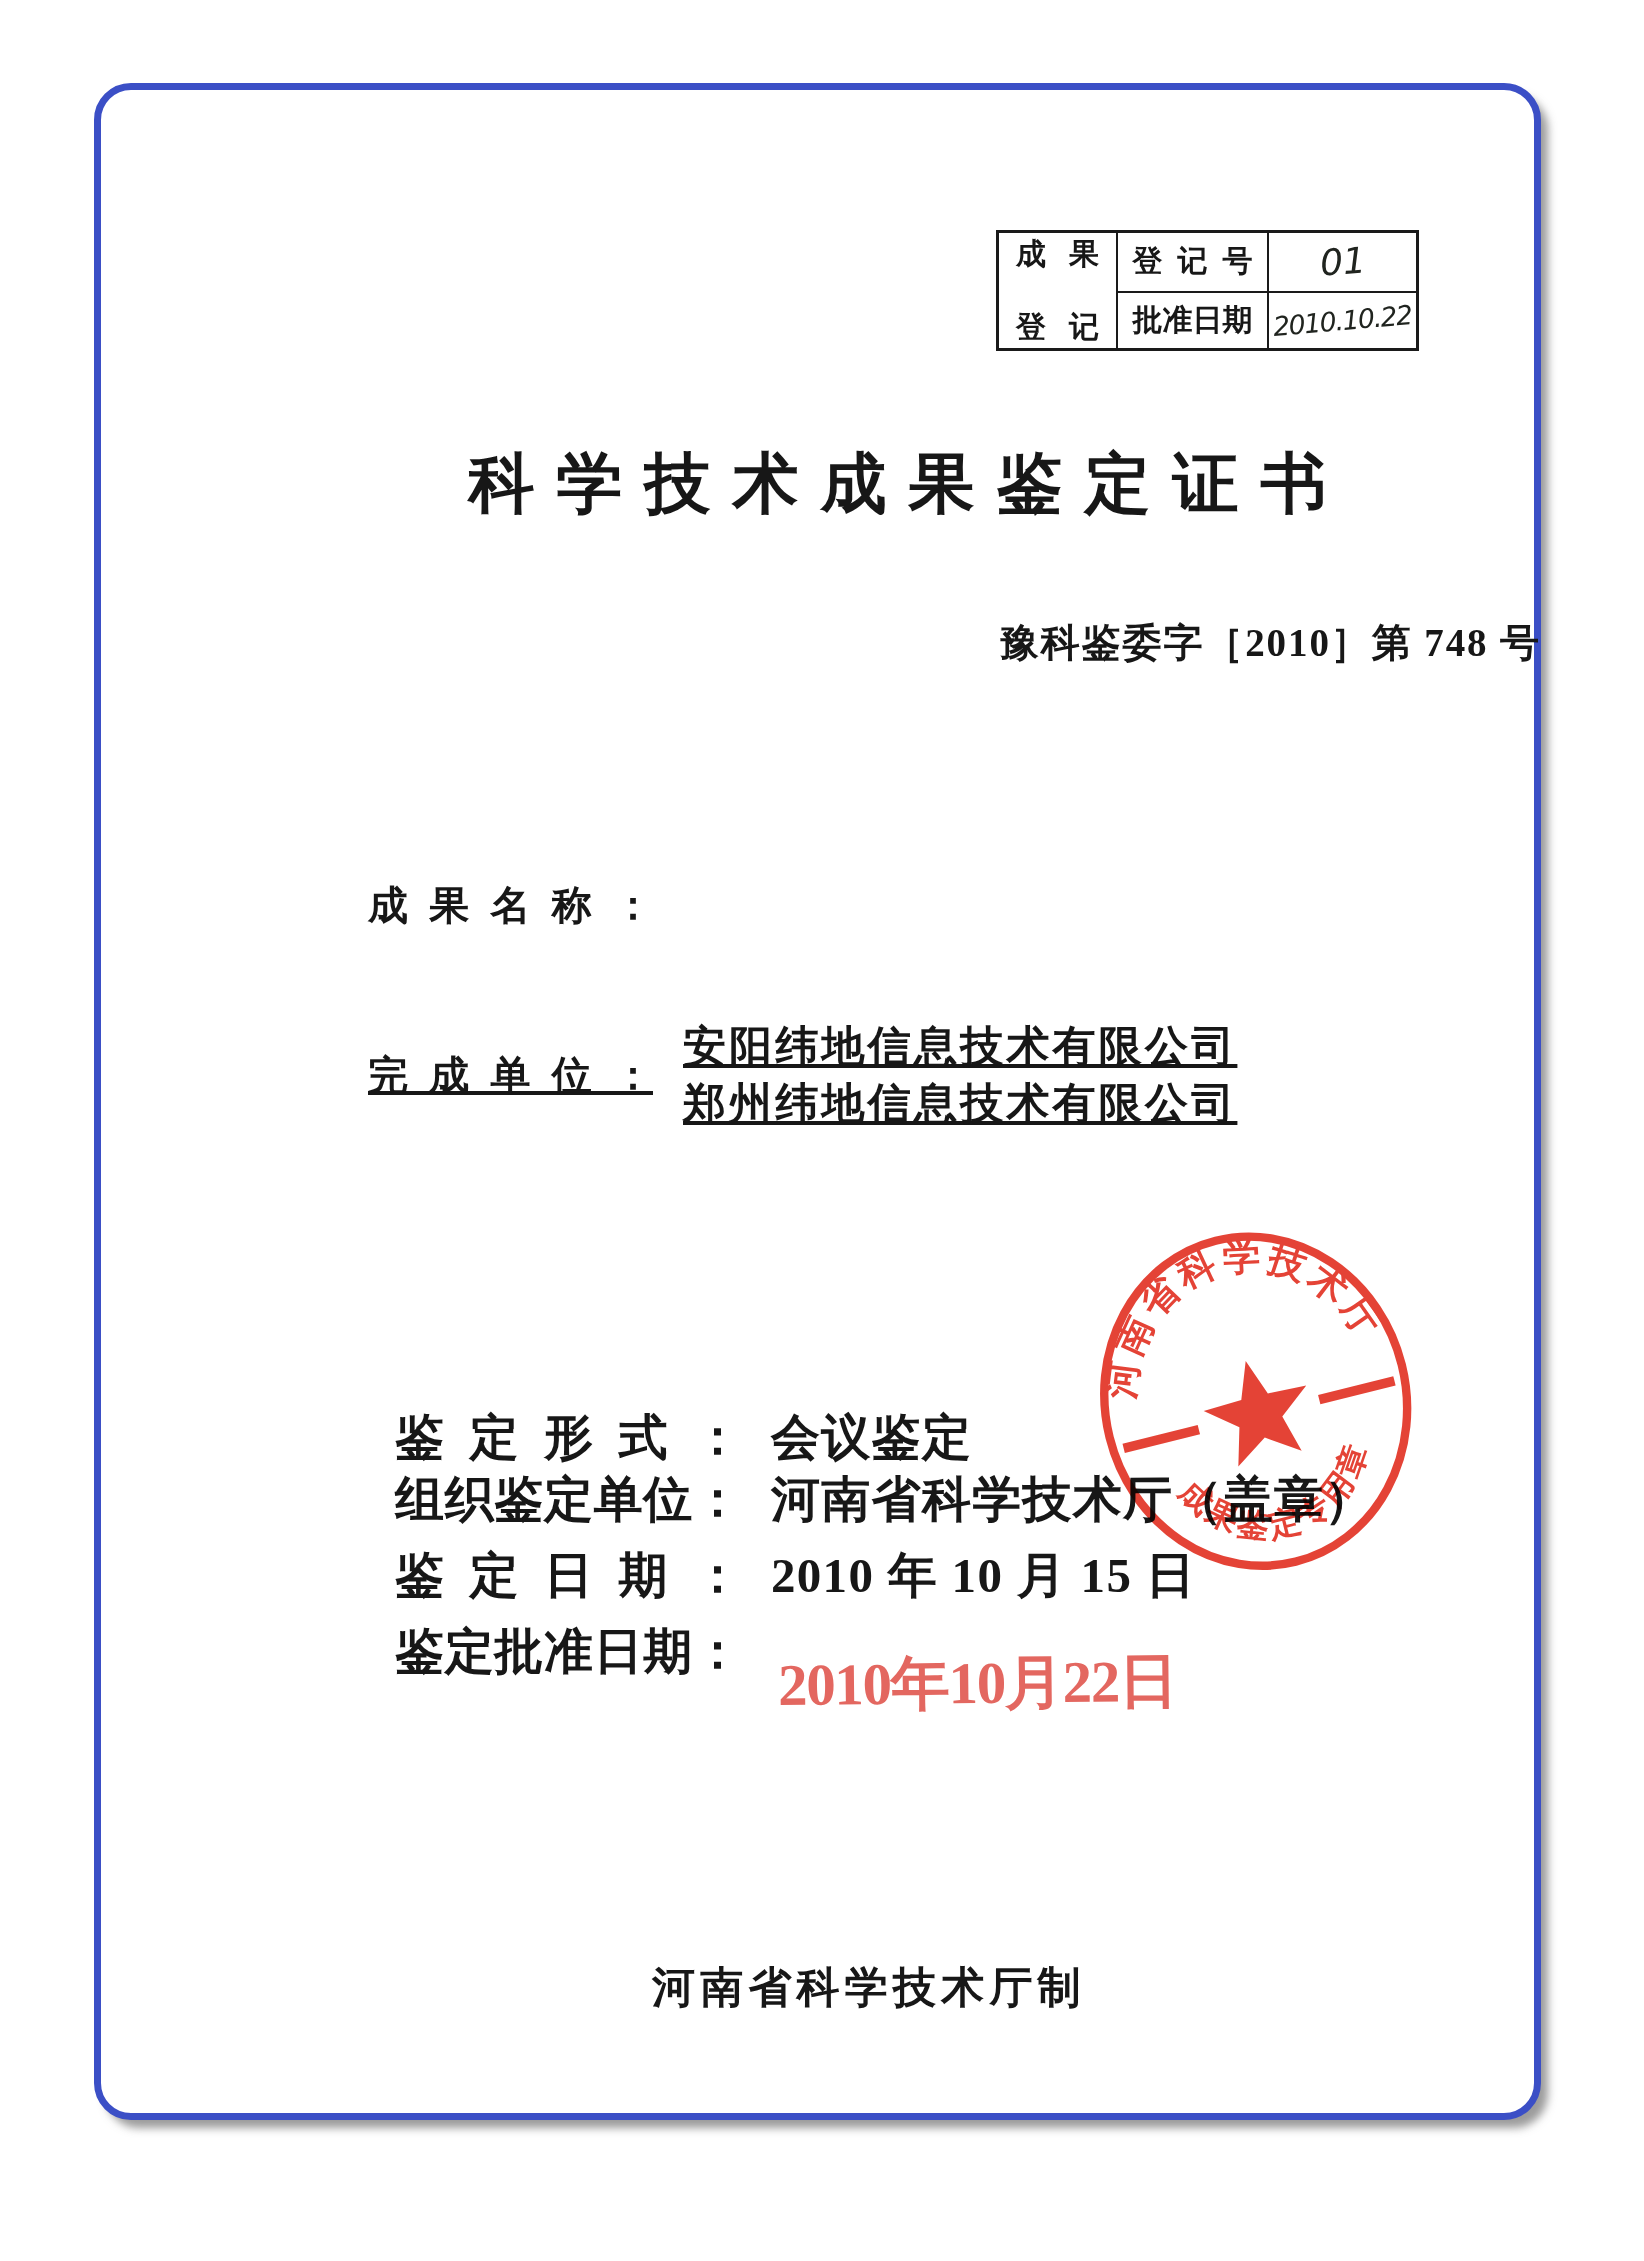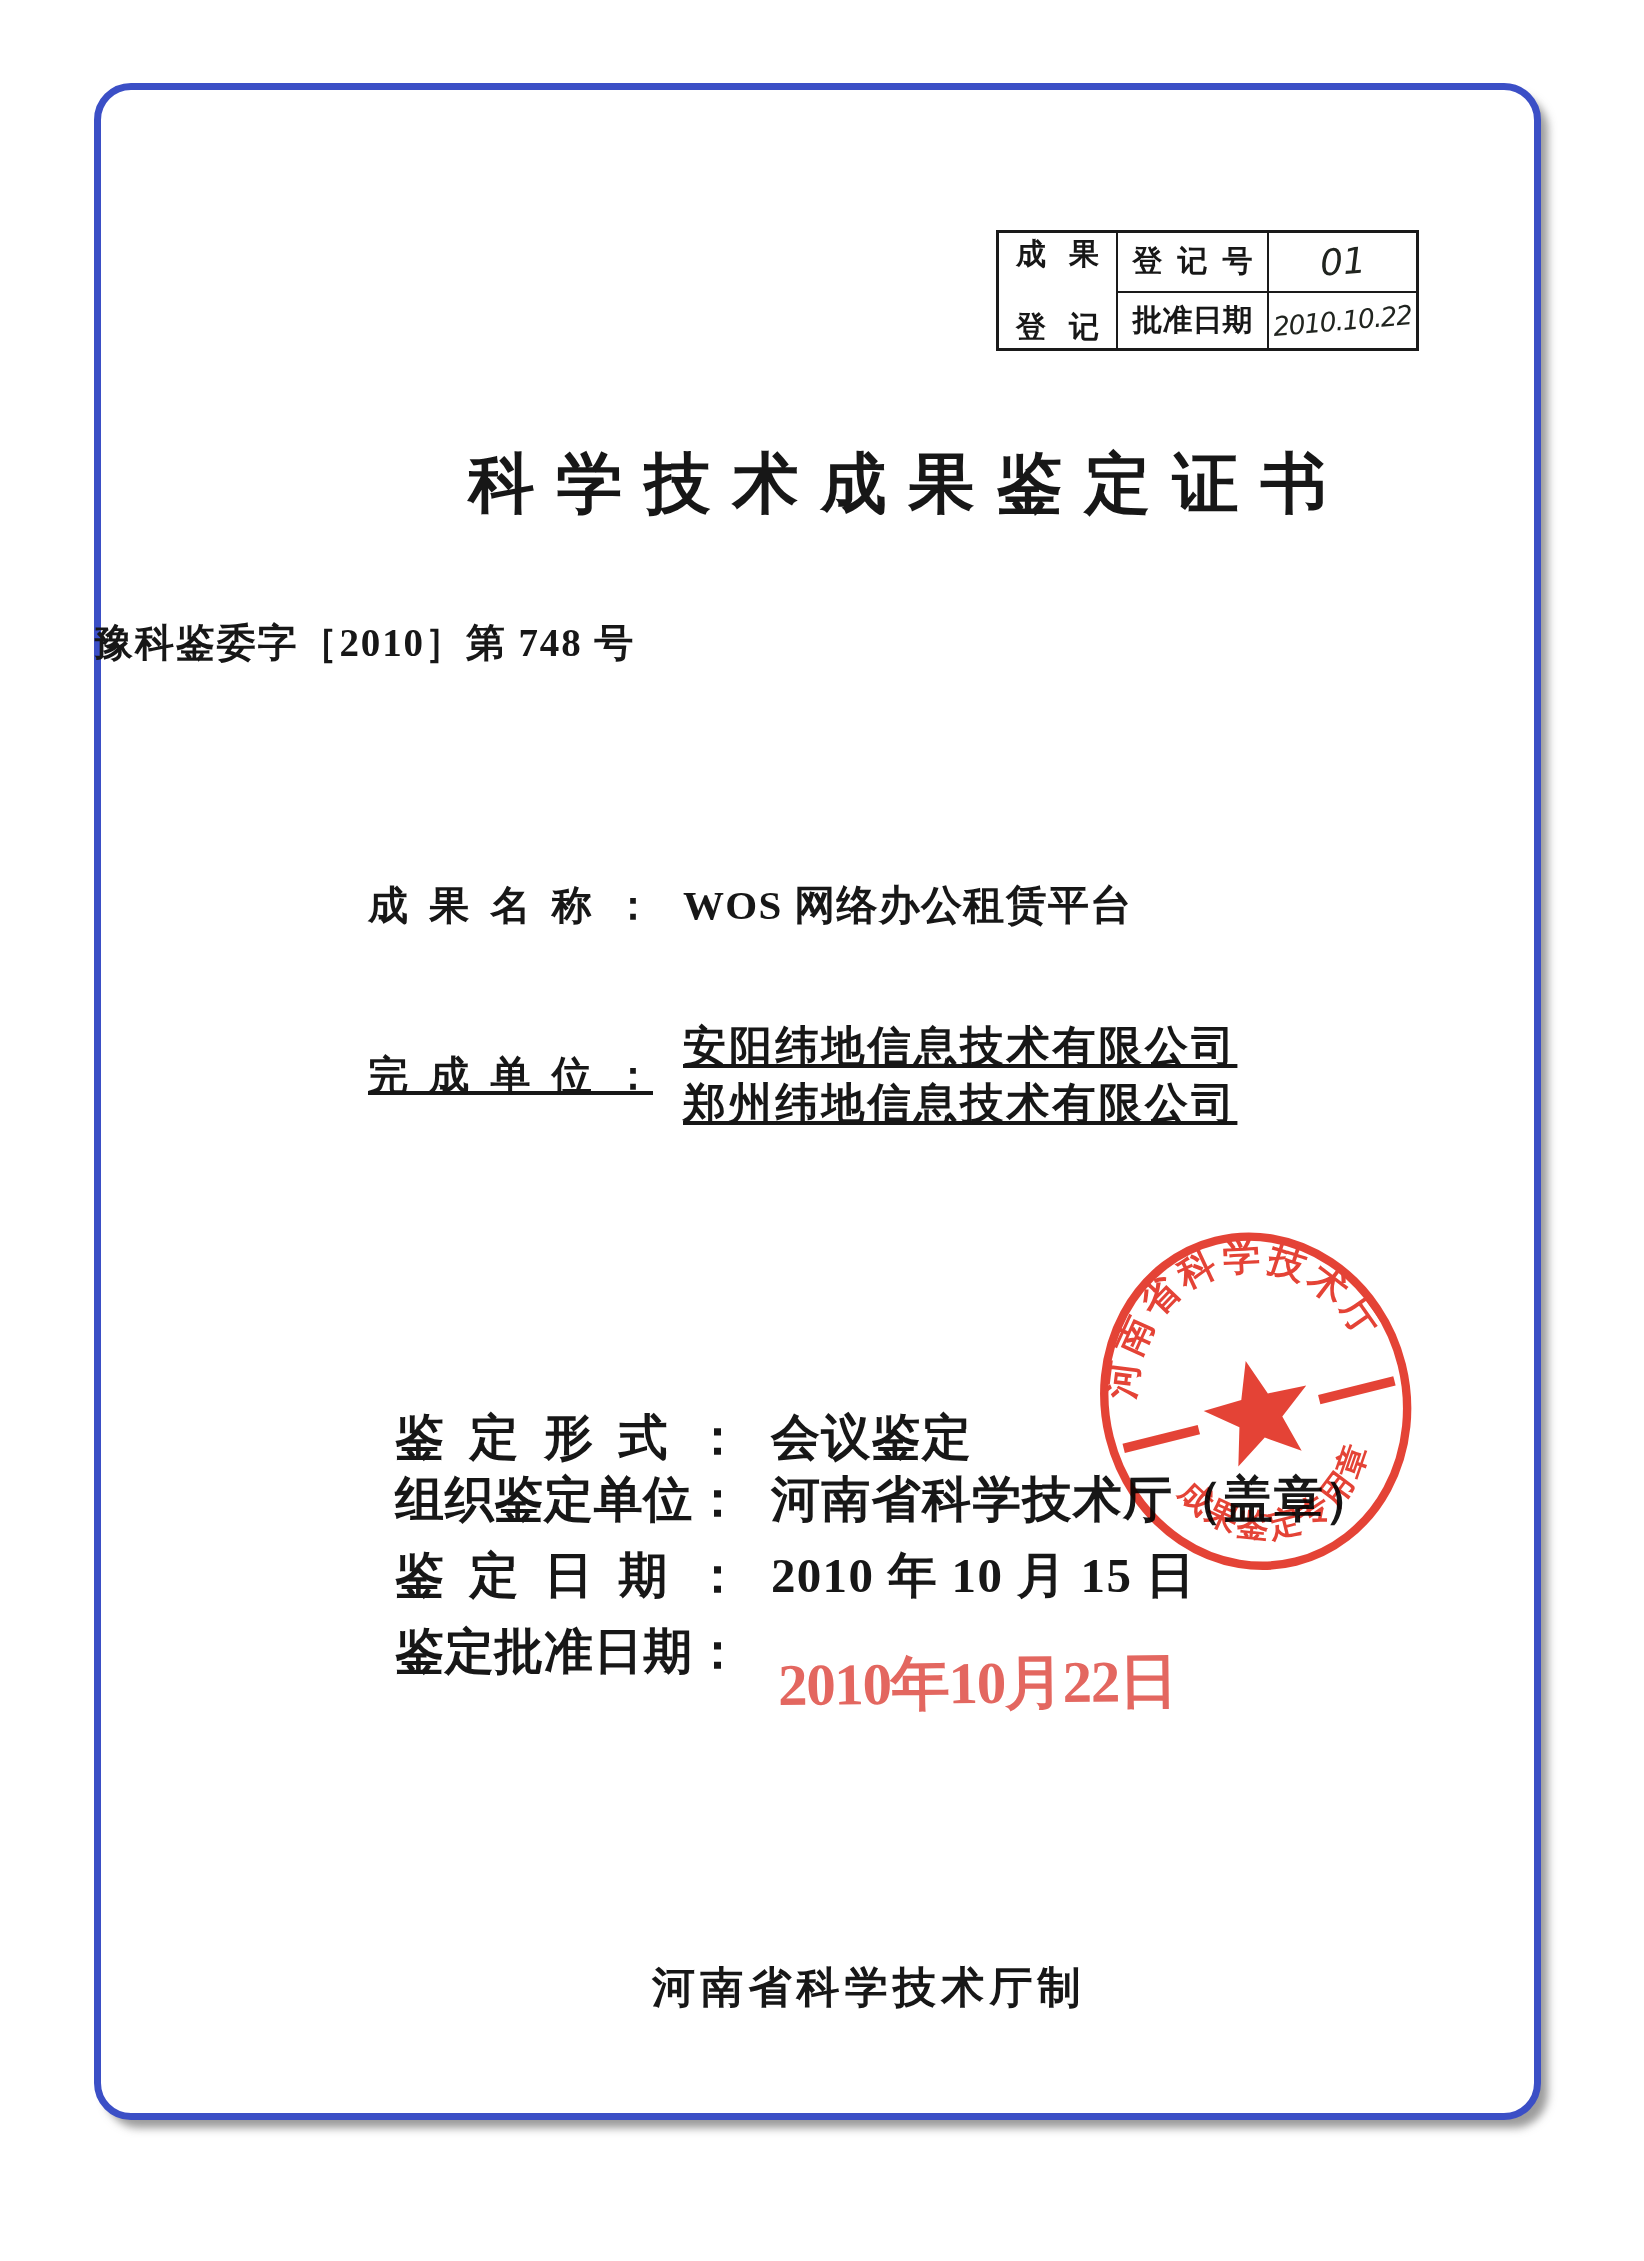--- a/index.html
+++ b/index.html
@@ -20,21 +20,21 @@
   .cell-t{border-top:2.6px solid #1a1a1a;}
   .j{text-align:justify;text-align-last:justify;}
   .rowlabel-line{display:block;width:83px;}
   .reg-label{display:block;width:120px;}
   .hand{font-family:"DejaVu Sans",sans-serif;font-weight:normal;font-style:italic;color:#20241f;}
   .hand-no{font-size:36px;transform:rotate(-4deg);}
   .hand-date{font-size:26.5px;letter-spacing:-1.3px;transform:rotate(-5deg);white-space:nowrap;}
   
   .title{position:absolute;left:94px;top:439px;width:1607px;text-align:center;
          font-size:66px;letter-spacing:22px;padding-left:22px;box-sizing:border-box;}
-  .doc-number{position:absolute;left:94px;top:616px;width:1447px;text-align:left;
+  .doc-number{position:absolute;left:94px;top:616px;width:1447px;text-align:right;
               font-size:39px;letter-spacing:1.9px;}
   
   .field{position:absolute;display:flex;align-items:center;}
   .field-name{left:368px;top:878px;font-size:40px;}
   .field-name .value{margin-left:30px;font-size:41px;letter-spacing:1.3px;white-space:nowrap;}
   .label-u{display:inline-block;width:285px;flex:0 0 285px;}
   .field-units{left:368px;top:1018px;font-size:40px;line-height:57px;text-decoration:underline;}
   .units-col{margin-left:30px;font-size:43px;letter-spacing:3.2px;line-height:57px;white-space:nowrap;}
   
   .app-row{position:absolute;left:395px;display:flex;align-items:flex-start;font-size:49px;line-height:1;}
@@ -81,21 +81,20 @@
     <div class="cell cell-b cell-t">
       <span class="hand hand-date">2010.10.22</span>
     </div>
   </div>
 
   <div class="title">科学技术成果鉴定证书</div>
   <div class="doc-number">豫科鉴委字［2010］第 748 号</div>
 
   <div class="field field-name">
     <span class="label-u j">成果名称：</span>
-    <span class="value">WOS 网络办公租赁平台</span>
   </div>
 
   <div class="field field-units">
     <span class="label-u j">完成单位：</span>
     <span class="units-col">
       <span style="display:block">安阳纬地信息技术有限公司</span>
       <span style="display:block">郑州纬地信息技术有限公司</span>
     </span>
   </div>
 

